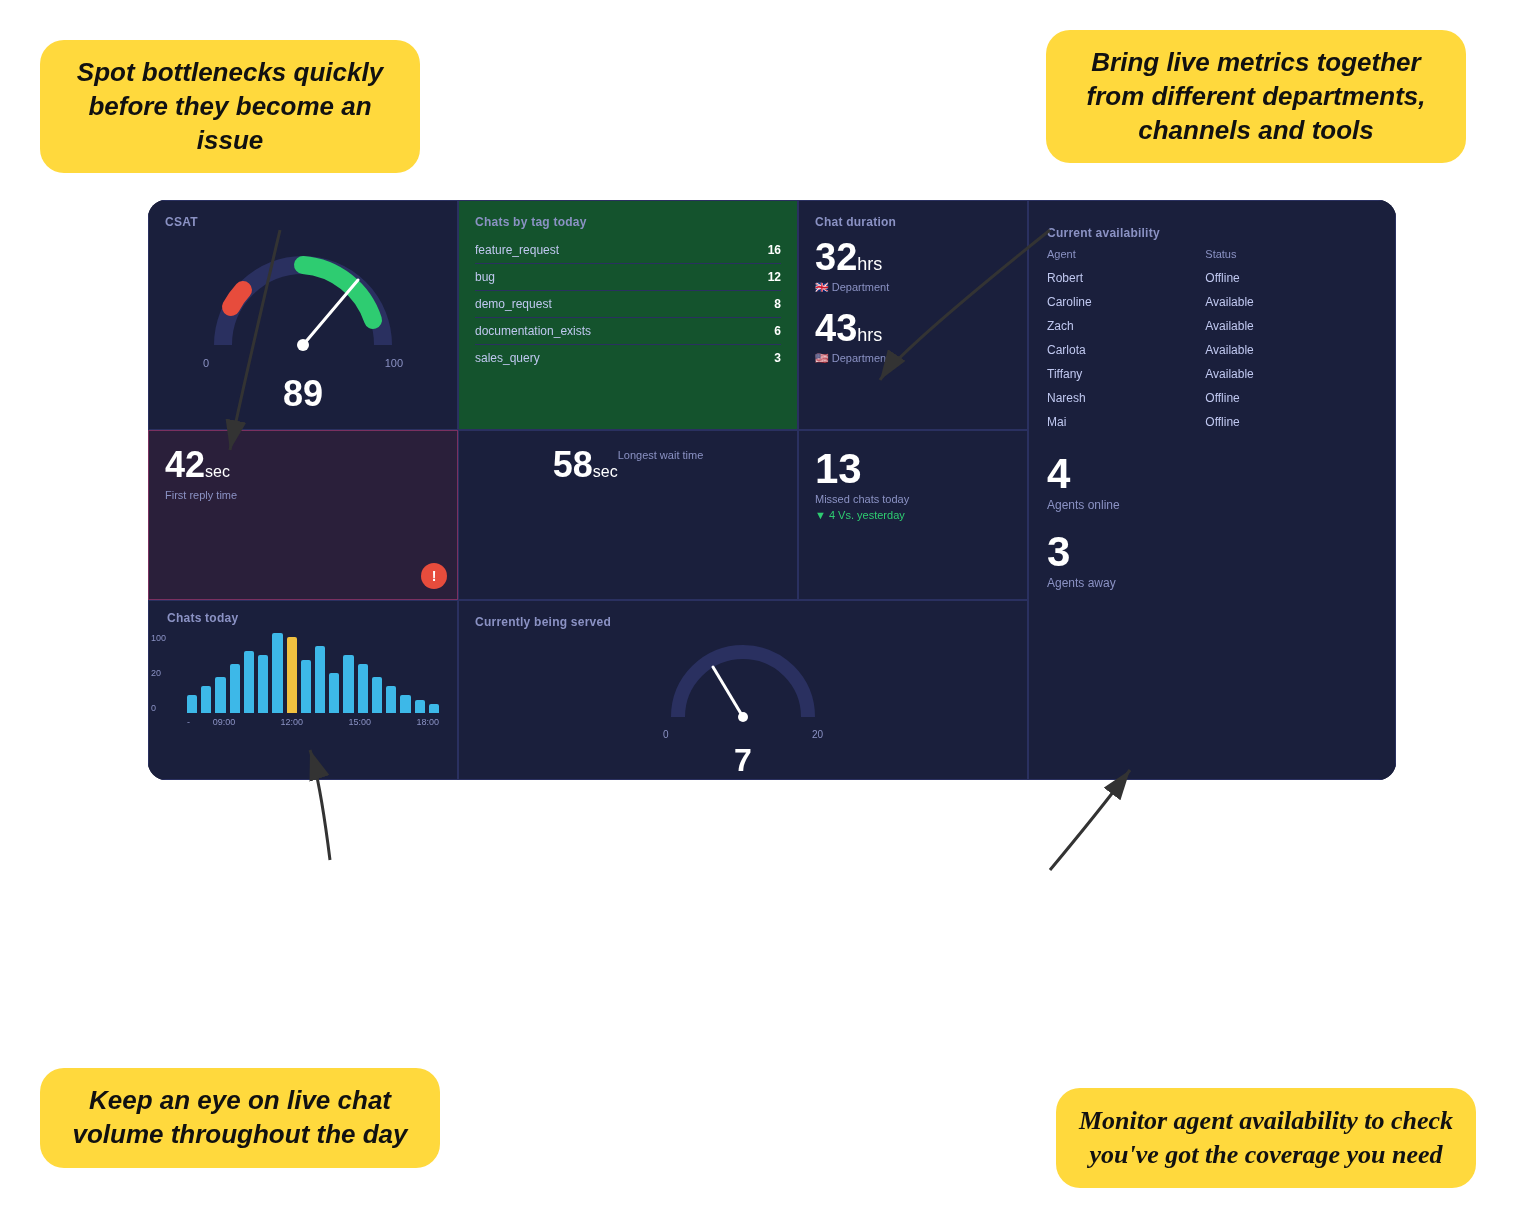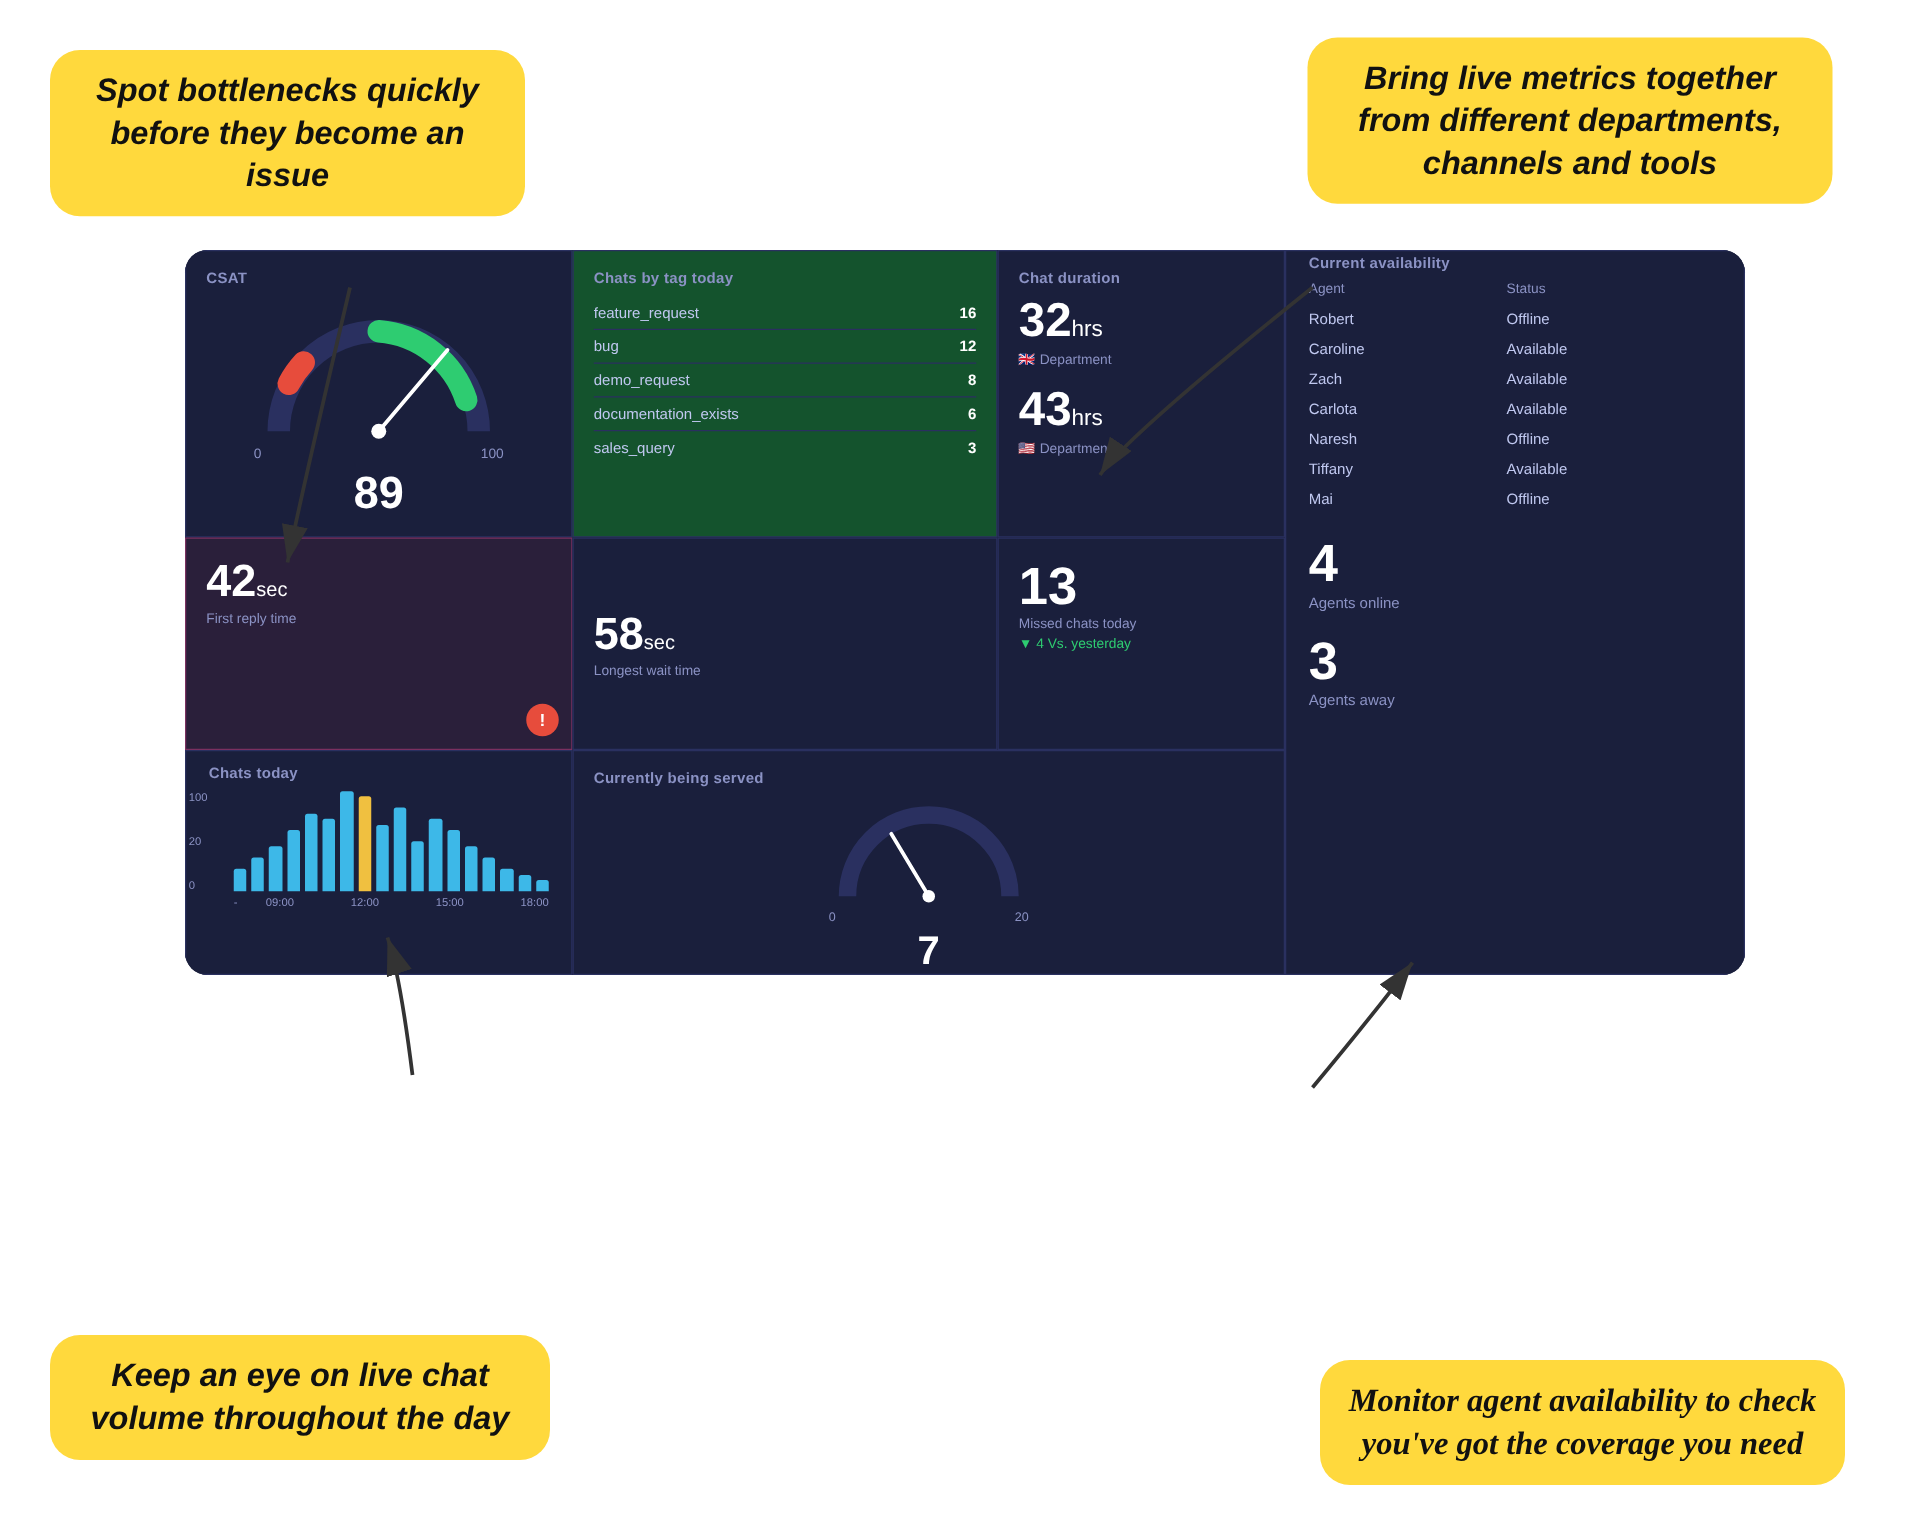--- a/index.html
+++ b/index.html
@@ -180,21 +180,21 @@
       color: #8b92c4;
       margin-top: 2px;
       margin-bottom: 14px;
     }
 
     
     .availability-panel {
       grid-column: 4;
       grid-row: 1 / 4;
       background: #1a1f3c;
-      padding: 2px 18px;
+      padding: 25px 18px;
     }
 
     .agent-table {
       width: 100%;
       border-collapse: collapse;
       margin-top: 8px;
     }
 
     .agent-table th {
       font-size: 11px;
@@ -281,21 +281,20 @@
       color: #fff;
       font-weight: 700;
     }
 
     
     .wait-panel {
       grid-column: 2;
       grid-row: 2;
       background: #1a1f3c;
       display: flex;
-      flex-direction: column;
       justify-content: center;
     }
 
     
     .missed-panel {
       grid-column: 3;
       grid-row: 2;
       background: #1a1f3c;
     }
 
@@ -509,26 +508,26 @@
             </tr>
             <tr>
               <td>Zach</td>
               <td class="status-available">Available</td>
             </tr>
             <tr>
               <td>Carlota</td>
               <td class="status-available">Available</td>
             </tr>
             <tr>
+              <td>Tiffany</td>
+              <td class="status-available">Available</td>
+            </tr>
+            <tr>
               <td>Naresh</td>
               <td class="status-offline">Offline</td>
-            </tr>
-            <tr>
-              <td>Tiffany</td>
-              <td class="status-available">Available</td>
             </tr>
             <tr>
               <td>Mai</td>
               <td class="status-offline">Offline</td>
             </tr>
           </tbody>
       </table>
       <div class="agents-online-section">
         <div class="agents-online-num">4</div>
         <div class="agents-online-label">Agents online</div>

